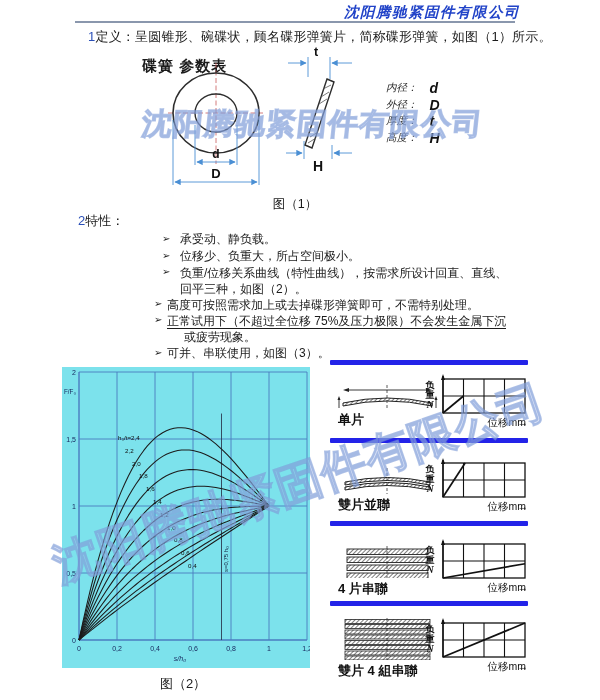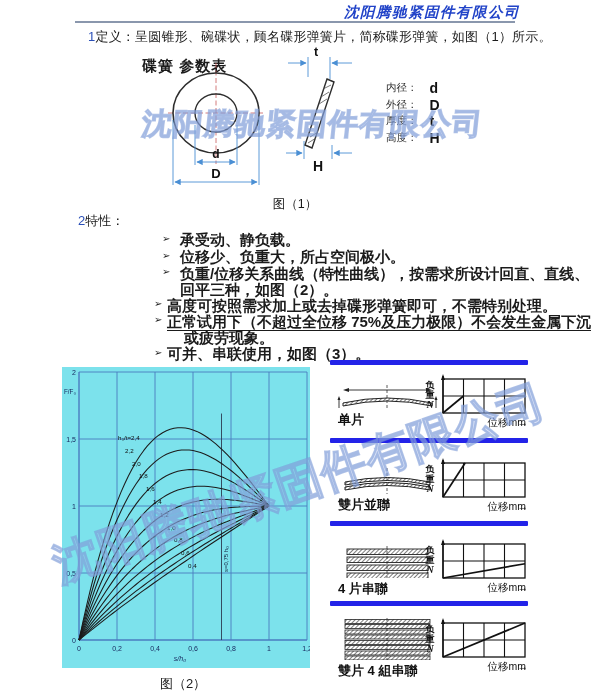--- a/index.html
+++ b/index.html
@@ -5,28 +5,28 @@
   html,body{margin:0;padding:0;background:#fff;}
   #page{position:relative;width:600px;height:700px;background:#ffffff;overflow:hidden;
         font-family:"Liberation Sans","DejaVu Sans",sans-serif;color:#1b1b1b;}
   .abs{position:absolute;}
   .company{top:3px;left:250px;width:270px;text-align:right;font-size:14.5px;font-weight:bold;
            color:#2143c8;letter-spacing:1.5px;font-style:italic;}
   .header-rule{top:21px;left:75px;width:440px;height:2px;background:#8a97ad;}
   .para1{top:28px;left:88px;width:470px;font-size:13px;letter-spacing:0.2px;}
   .secnum{color:#2b50b8;}
   .fig1-title{top:57px;left:142px;font-size:15px;font-weight:bold;letter-spacing:1px;}
-  .params{top:80px;left:386px;font-size:10.5px;color:#2a2a2a;}
+  .params{top:80px;left:386px;font-size:10.5px;color:#2a2a2a;font-style:italic;}
   .params .row{height:16.5px;display:flex;align-items:center;}
   .params .sym{font-size:14px;font-weight:bold;margin-left:12px;color:#111;}
   .caption{font-size:12.5px;text-align:center;color:#1b1b1b;}
   .cap1{top:196px;left:250px;width:90px;}
   .cap2{top:675px;left:138px;width:90px;font-size:13px;}
   .sec2{top:212px;left:78px;font-size:13px;}
-  .feature-line{position:absolute;font-size:15px;white-space:nowrap;font-weight:bold;}
+  .feature-line{position:absolute;font-size:12px;white-space:nowrap;}
   .feature-marker{position:absolute;font-size:10px;color:#222;}
   .u{border-bottom:1px solid #1b1b1b;padding-bottom:0;}
   .fig2panel{top:367px;left:62px;width:248px;height:301px;background:#7ce2ec;}
   #fig3col{top:356px;left:330px;width:200px;height:344px;}
   .bar{position:absolute;left:0;width:198px;height:4.5px;background:#2323e8;border-radius:1px;}
   .disc-label{position:absolute;width:100px;text-align:left;font-size:13px;font-weight:600;color:#111;}
   .g-ylabel{position:absolute;width:14px;font-size:9px;font-weight:600;line-height:10px;text-align:center;color:#111;}
   .g-ylabel .nn{font-family:"Liberation Serif","DejaVu Serif",serif;font-style:italic;font-size:10px;}
   .g-xlabel{position:absolute;width:92px;text-align:right;font-size:10.5px;color:#111;}
   .g-xlabel .arr{position:absolute;right:-2px;top:0;}

